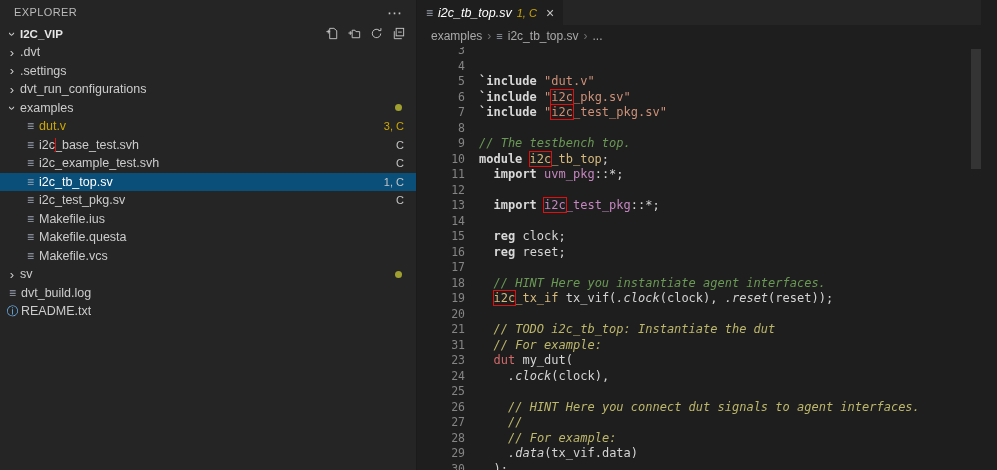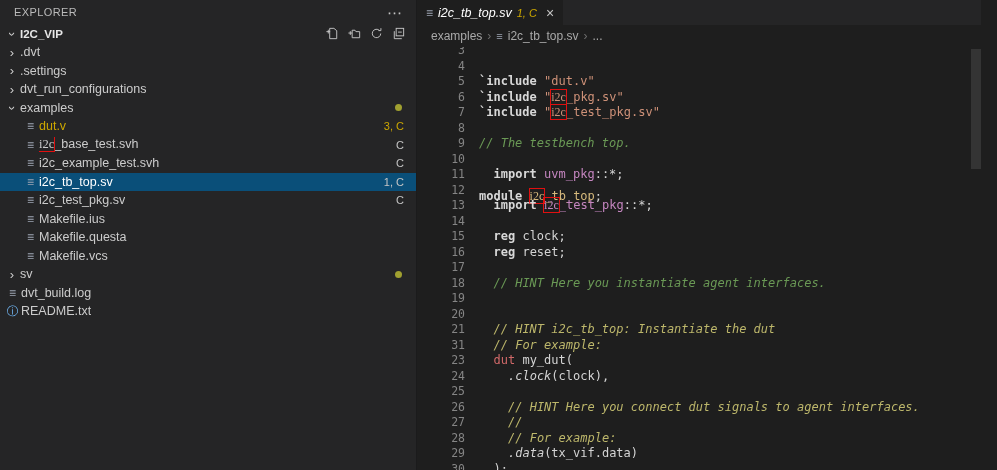--- a/index.html
+++ b/index.html
@@ -25,21 +25,21 @@
   .row{height:18.5px;display:flex;align-items:center;font-size:12.5px;color:#cccccc;
     position:relative;cursor:pointer;box-sizing:border-box;}
   .row.selected{background:var(--sel,#0a4f79);color:#ffffff;}
   .ficon{width:17px;flex:none;text-align:center;font-size:12px;color:#9da5b4;}
   .ficon.info{color:#75beff;font-size:11.5px;}
   .lbl{white-space:nowrap;overflow:hidden;}
   .lbl.warn{color:var(--warn,#cca700);}
   .badge{position:absolute;right:12px;font-size:11px;color:var(--badge,#c5c5c5);}
   .badge.warn{color:var(--warn,#cca700);}
   .badge.dot{width:7px;height:7px;border-radius:50%;background:var(--dot,#a0a030);right:14px;}
-  .rbox{outline:1px solid var(--box,#e01010);font-family:Liberation Serif, serif;}
+  .rbox{outline:1px solid var(--box,#e01010);}
 
   
   .editor{flex:1;min-width:0;display:flex;flex-direction:column;background:#1e1e1e;}
   .tabbar{height:25px;flex:none;background:#252526;display:flex;}
   .tab{background:#1e1e1e;display:flex;align-items:center;gap:5px;padding:0 9px;
     font-size:12.5px;color:#e8e8e8;cursor:pointer;border-right:1px solid #252526;}
   .tab-ficon{color:#9da5b4;font-size:12px;}
   .tab-title{font-style:italic;color:#ffffff;}
   .tab-badge{font-style:italic;font-size:11px;color:var(--warn,#cca700);}
   .tab-close{color:#c5c5c5;font-size:14px;margin-left:4px;cursor:pointer;line-height:1;}
@@ -249,43 +249,43 @@
   <div class="cl"><span class="ln">5</span><span class="lc" style="padding-left: 0px;"><span class="tk-kw">`include </span><span class="tk-str">"dut.v"</span></span></div>
 
   <div class="cl"><span class="ln">6</span><span class="lc" style="padding-left: 0px;"><span class="tk-kw">`include </span><span class="tk-str">"</span><span class="tk-str rbox">i2c</span><span class="tk-str">_pkg.sv"</span></span></div>
 
   <div class="cl"><span class="ln">7</span><span class="lc" style="padding-left: 0px;"><span class="tk-kw">`include </span><span class="tk-str">"</span><span class="tk-str rbox">i2c</span><span class="tk-str">_test_pkg.sv"</span></span></div>
 
   <div class="cl"><span class="ln">8</span><span class="lc" style="padding-left: 0px;"></span></div>
 
   <div class="cl"><span class="ln">9</span><span class="lc" style="padding-left: 0px;"><span class="tk-cmt">// The testbench top.</span></span></div>
 
-  <div class="cl"><span class="ln">10</span><span class="lc" style="padding-left: 0px; margin-top: 37px;"><span class="tk-kw">module </span><span class="tk-type rbox">i2c</span><span class="tk-type">_tb_top</span><span class="tk-pln">;</span></span></div>
+  <div class="cl"><span class="ln">10</span><span class="lc" style="padding-left: 0px;"><span class="tk-kw">module </span><span class="tk-type rbox">i2c</span><span class="tk-type">_tb_top</span><span class="tk-pln">;</span></span></div>
 
   <div class="cl"><span class="ln">11</span><span class="lc" style="padding-left: 14.5px;"><span class="tk-kw">import </span><span class="tk-pkg">uvm_pkg</span><span class="tk-pln">::*;</span></span></div>
 
   <div class="cl"><span class="ln">12</span></div>
 
   <div class="cl"><span class="ln">13</span><span class="lc" style="padding-left: 14.5px;"><span class="tk-kw">import </span><span class="tk-pkg rbox">i2c</span><span class="tk-pkg">_test_pkg</span><span class="tk-pln">::*;</span></span></div>
 
   <div class="cl"><span class="ln">14</span><span class="lc" style="padding-left: 0px;"></span></div>
 
   <div class="cl"><span class="ln">15</span><span class="lc" style="padding-left: 14.5px;"><span class="tk-kw">reg </span><span class="tk-pln">clock;</span></span></div>
 
   <div class="cl"><span class="ln">16</span><span class="lc" style="padding-left: 14.5px;"><span class="tk-kw">reg </span><span class="tk-pln">reset;</span></span></div>
 
   <div class="cl"><span class="ln">17</span><span class="lc" style="padding-left: 0px;"></span></div>
 
   <div class="cl"><span class="ln">18</span><span class="lc" style="padding-left: 14.5px;"><span class="tk-cmt">// HINT Here you instantiate agent interfaces.</span></span></div>
 
-  <div class="cl"><span class="ln">19</span></div>
+  <div class="cl"><span class="ln">19</span><span class="lc" style="padding-left: 14.5px;"><span class="tk-type rbox">i2c</span><span class="tk-type">_tx_if</span><span class="tk-pln"> tx_vif(</span><span class="tk-port">.clock</span><span class="tk-pln">(clock), </span><span class="tk-port">.reset</span><span class="tk-pln">(reset));</span></span></div>
 
   <div class="cl"><span class="ln">20</span><span class="lc" style="padding-left: 0px;"></span></div>
 
-  <div class="cl"><span class="ln">21</span><span class="lc" style="padding-left: 14.5px;"><span class="tk-task">// HINT i2c_tb_top: Instantiate the dut</span></span></div>
+  <div class="cl"><span class="ln">21</span><span class="lc" style="padding-left: 14.5px;"><span class="tk-task">// TODO i2c_tb_top: Instantiate the dut</span></span></div>
 
   <div class="cl"><span class="ln">31</span><span class="lc" style="padding-left: 14.5px;"><span class="tk-task">// For example:</span></span></div>
 
   <div class="cl"><span class="ln">23</span><span class="lc" style="padding-left: 14.5px;"><span class="tk-mod">dut </span><span class="tk-pln">my_dut(</span></span></div>
 
   <div class="cl"><span class="ln">24</span><span class="lc" style="padding-left: 29px;"><span class="tk-port">.clock</span><span class="tk-pln">(clock),</span></span></div>
 
   <div class="cl"><span class="ln">25</span></div>
 
   <div class="cl"><span class="ln">26</span><span class="lc" style="padding-left: 29px;"><span class="tk-task">// HINT Here you connect dut signals to agent interfaces.</span></span></div>

